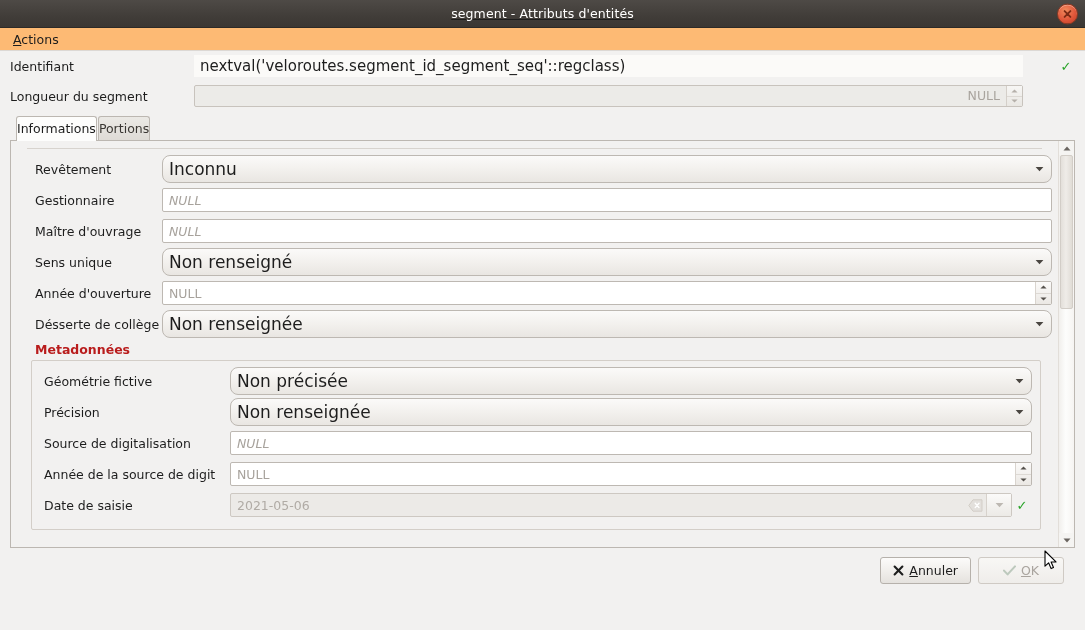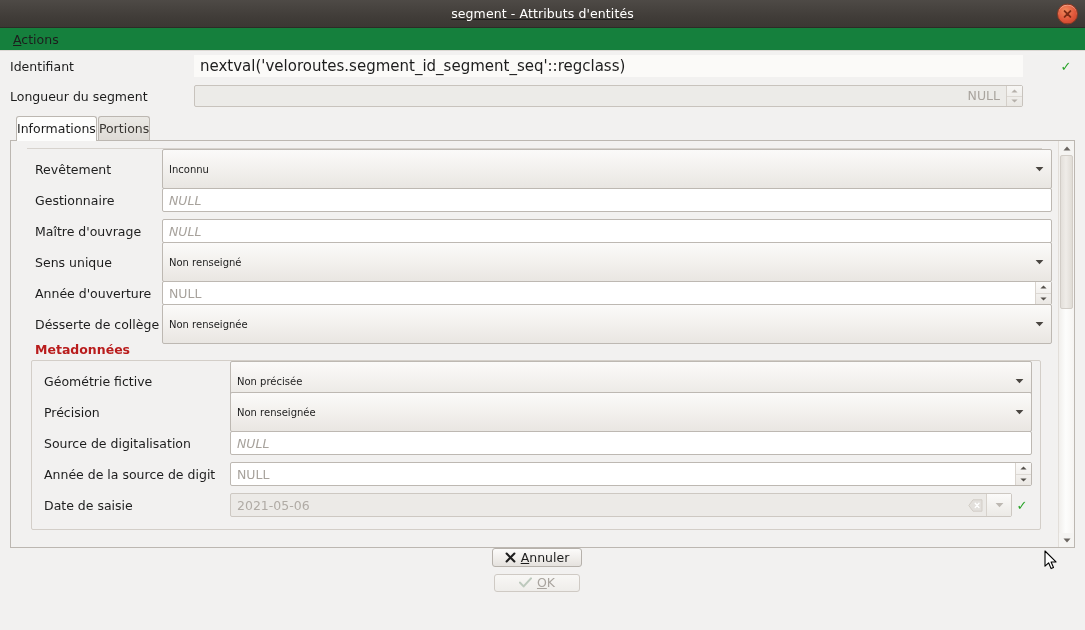--- a/index.html
+++ b/index.html
@@ -48,21 +48,21 @@
     display: flex;
     align-items: center;
     justify-content: center;
     cursor: pointer;
   }
   .close-btn svg { display:block; }
 
   
   .menubar {
     height: 22px;
-    background: #15803d;
+    background: #fdba74;
     border-bottom: 1px solid #dcd8d4;
     display: flex;
     align-items: center;
     padding-left: 9px;
   }
   .menu-item {
     font-size: 12.5px;
     color: #1d1d1d;
     padding: 2px 4px;
     cursor: default;
@@ -211,28 +211,28 @@
     width: 145px;
     font-size: 12.5px;
     color: #1d1d1d;
     padding-left: 18px;
     box-sizing: border-box;
     white-space: nowrap;
   }
   .frow .fwidget { flex: 1; }
 
   .combo {
-    height: 40px;
+    height: 28px;
     border: 1px solid #bdb8b2;
-    border-radius: 2px;
+    border-radius: 8px;
     background: linear-gradient(to bottom, #fbfaf9 0%, #f3f1ee 48%, #e9e6e2 100%);
     display: flex;
     align-items: center;
     padding: 0 6px;
-    font-size: 10px;
+    font-size: 17px;
     color: #1d1d1d;
     box-sizing: border-box;
     cursor: pointer;
   }
   .combo .ctext { flex: 1; white-space: nowrap; overflow: hidden; }
   .combo .carrow {
     width: 12px;
     display: flex;
     align-items: center;
     justify-content: center;
@@ -388,21 +388,20 @@
   }
 
   
   .buttonbar {
     height: 44px;
     display: flex;
     align-items: center;
     justify-content: flex-end;
     padding-right: 11px;
     gap: 7px;
-    flex-direction: column;
   }
   .btn {
     min-width: 86px;
     height: 27px;
     border: 1px solid #b6b1ab;
     border-radius: 3px;
     background: linear-gradient(to bottom, #fcfbfa 0%, #f1efec 50%, #e5e2de 100%);
     display: flex;
     align-items: center;
     justify-content: center;

